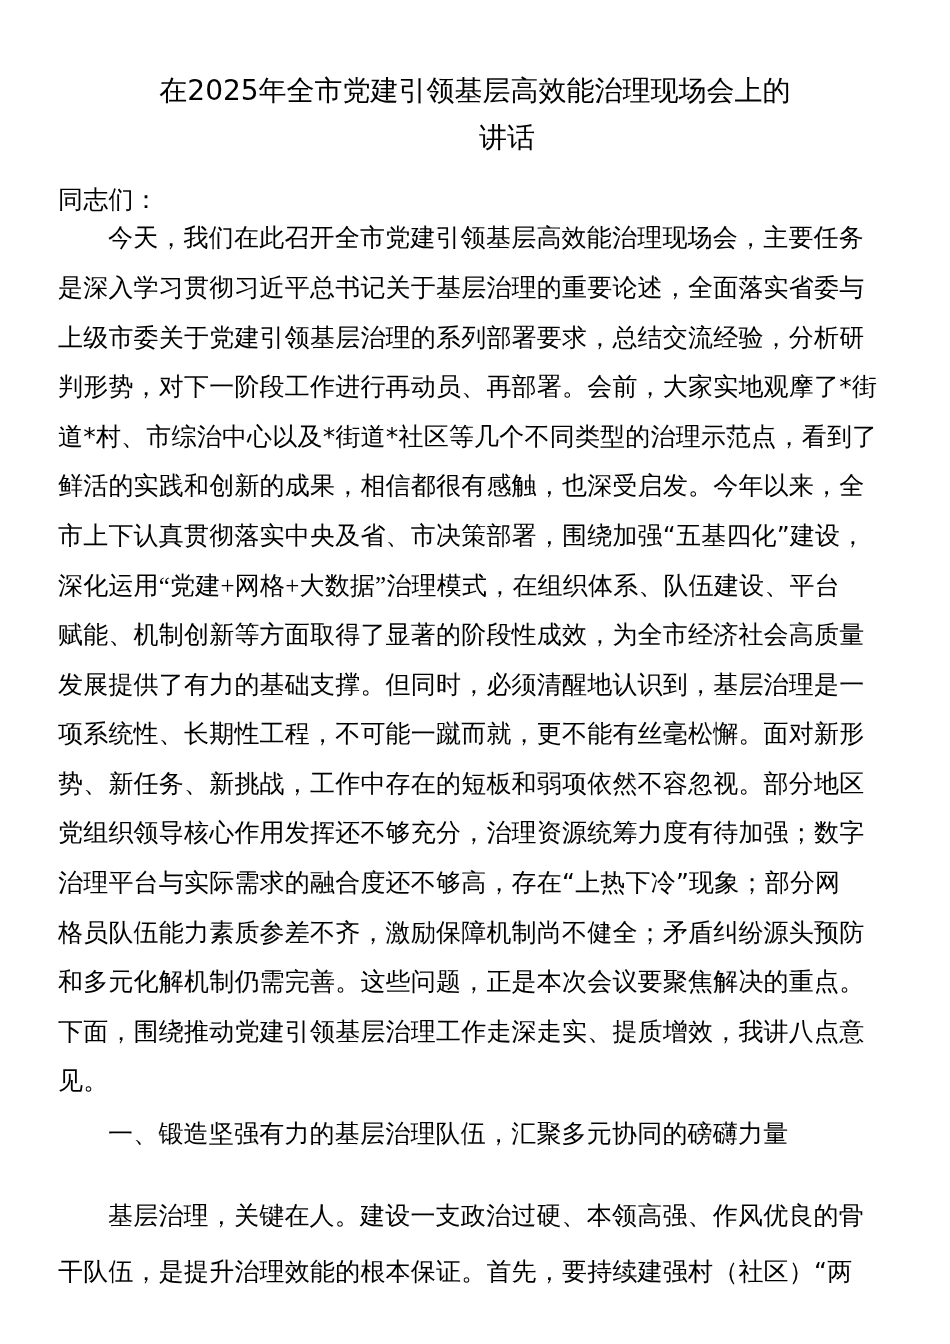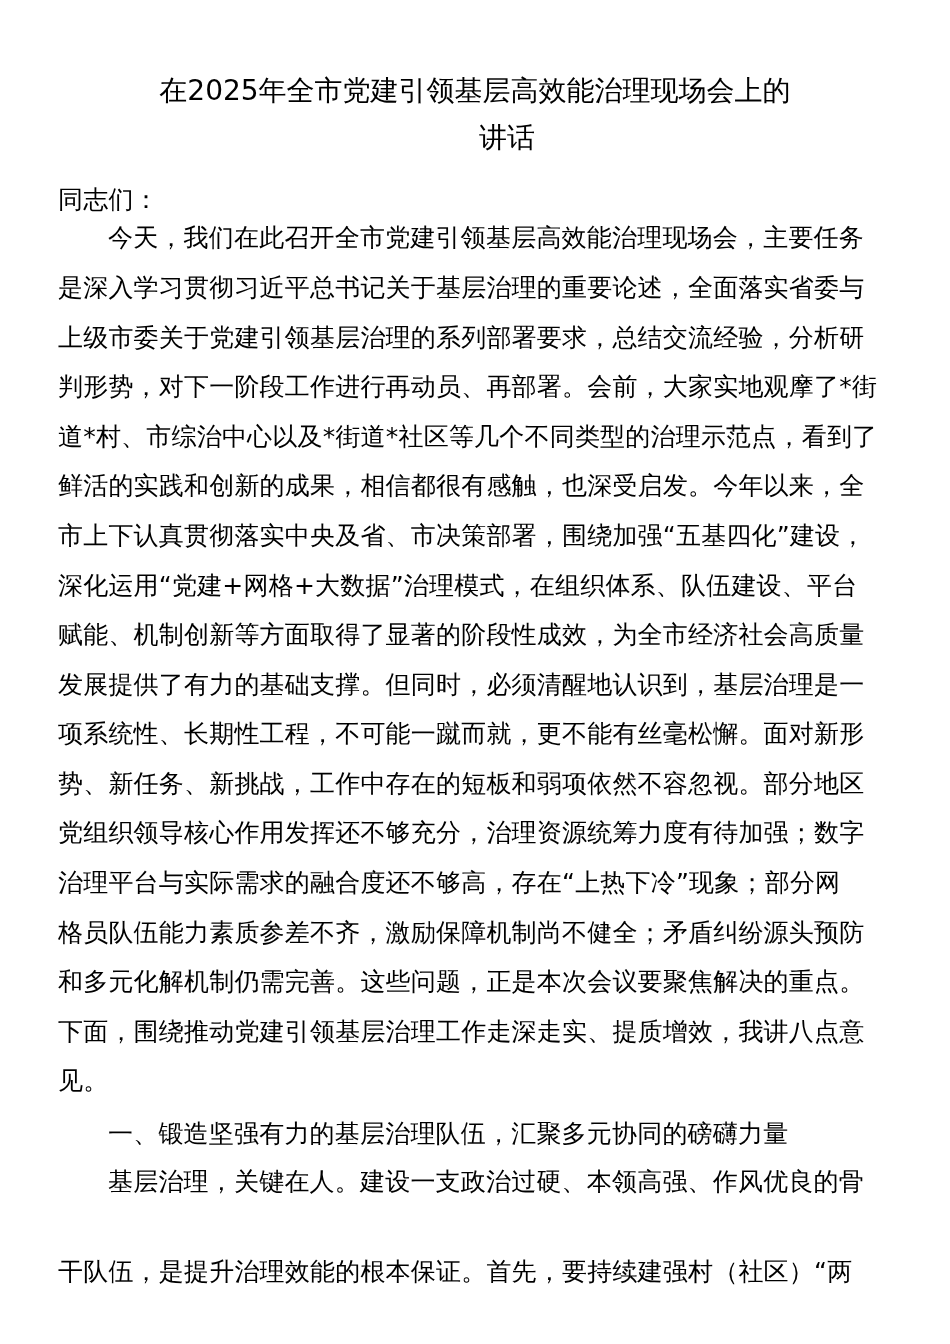--- a/index.html
+++ b/index.html
@@ -22,29 +22,29 @@
 
   <div class="line" style="top:184px;">同志们：</div>
 
   <div class="line indent" style="top:222px;">今天，我们在此召开全市党建引领基层高效能治理现场会，主要任务</div>
   <div class="line" style="top:272px;">是深入学习贯彻习近平总书记关于基层治理的重要论述，全面落实省委与</div>
   <div class="line" style="top:322px;">上级市委关于党建引领基层治理的系列部署要求，总结交流经验，分析研</div>
   <div class="line" style="top:371px;">判形势，对下一阶段工作进行再动员、再部署。会前，大家实地观摩了*街</div>
   <div class="line" style="top:421px;">道*村、市综治中心以及*街道*社区等几个不同类型的治理示范点，看到了</div>
   <div class="line" style="top:470px;">鲜活的实践和创新的成果，相信都很有感触，也深受启发。今年以来，全</div>
   <div class="line" style="top:520px;">市上下认真贯彻落实中央及省、市决策部署，围绕加强“五基四化”建设，</div>
-  <div class="line" style="top:570px;">深化运用“党建+网格+大数据”治理模式，在组织体系、队伍建设、平台</div>
+  <div class="line" style="top:570px;font-family:Liberation Serif, serif;">深化运用“党建+网格+大数据”治理模式，在组织体系、队伍建设、平台</div>
   <div class="line" style="top:619px;">赋能、机制创新等方面取得了显著的阶段性成效，为全市经济社会高质量</div>
   <div class="line" style="top:669px;text-align:right;">发展提供了有力的基础支撑。但同时，必须清醒地认识到，基层治理是一</div>
   <div class="line" style="top:718px;">项系统性、长期性工程，不可能一蹴而就，更不能有丝毫松懈。面对新形</div>
   <div class="line" style="top:768px;">势、新任务、新挑战，工作中存在的短板和弱项依然不容忽视。部分地区</div>
   <div class="line" style="top:817px;">党组织领导核心作用发挥还不够充分，治理资源统筹力度有待加强；数字</div>
   <div class="line" style="top:867px;">治理平台与实际需求的融合度还不够高，存在“上热下冷”现象；部分网</div>
   <div class="line" style="top:917px;">格员队伍能力素质参差不齐，激励保障机制尚不健全；矛盾纠纷源头预防</div>
   <div class="line" style="top:966px;">和多元化解机制仍需完善。这些问题，正是本次会议要聚焦解决的重点。</div>
   <div class="line" style="top:1016px;">下面，围绕推动党建引领基层治理工作走深走实、提质增效，我讲八点意</div>
   <div class="line" style="top:1065px;">见。</div>
 
   <div class="line indent" style="top:1118px;">一、锻造坚强有力的基层治理队伍，汇聚多元协同的磅礴力量</div>
 
-  <div class="line indent" style="top:1166px;">基层治理，关键在人。建设一支政治过硬、本领高强、作风优良的骨</div>
+  <div class="line indent" style="top:1200px;">基层治理，关键在人。建设一支政治过硬、本领高强、作风优良的骨</div>
   <div class="line" style="top:1256px;">干队伍，是提升治理效能的根本保证。首先，要持续建强村（社区）“两</div>
 </div>
 
 </body></html>

